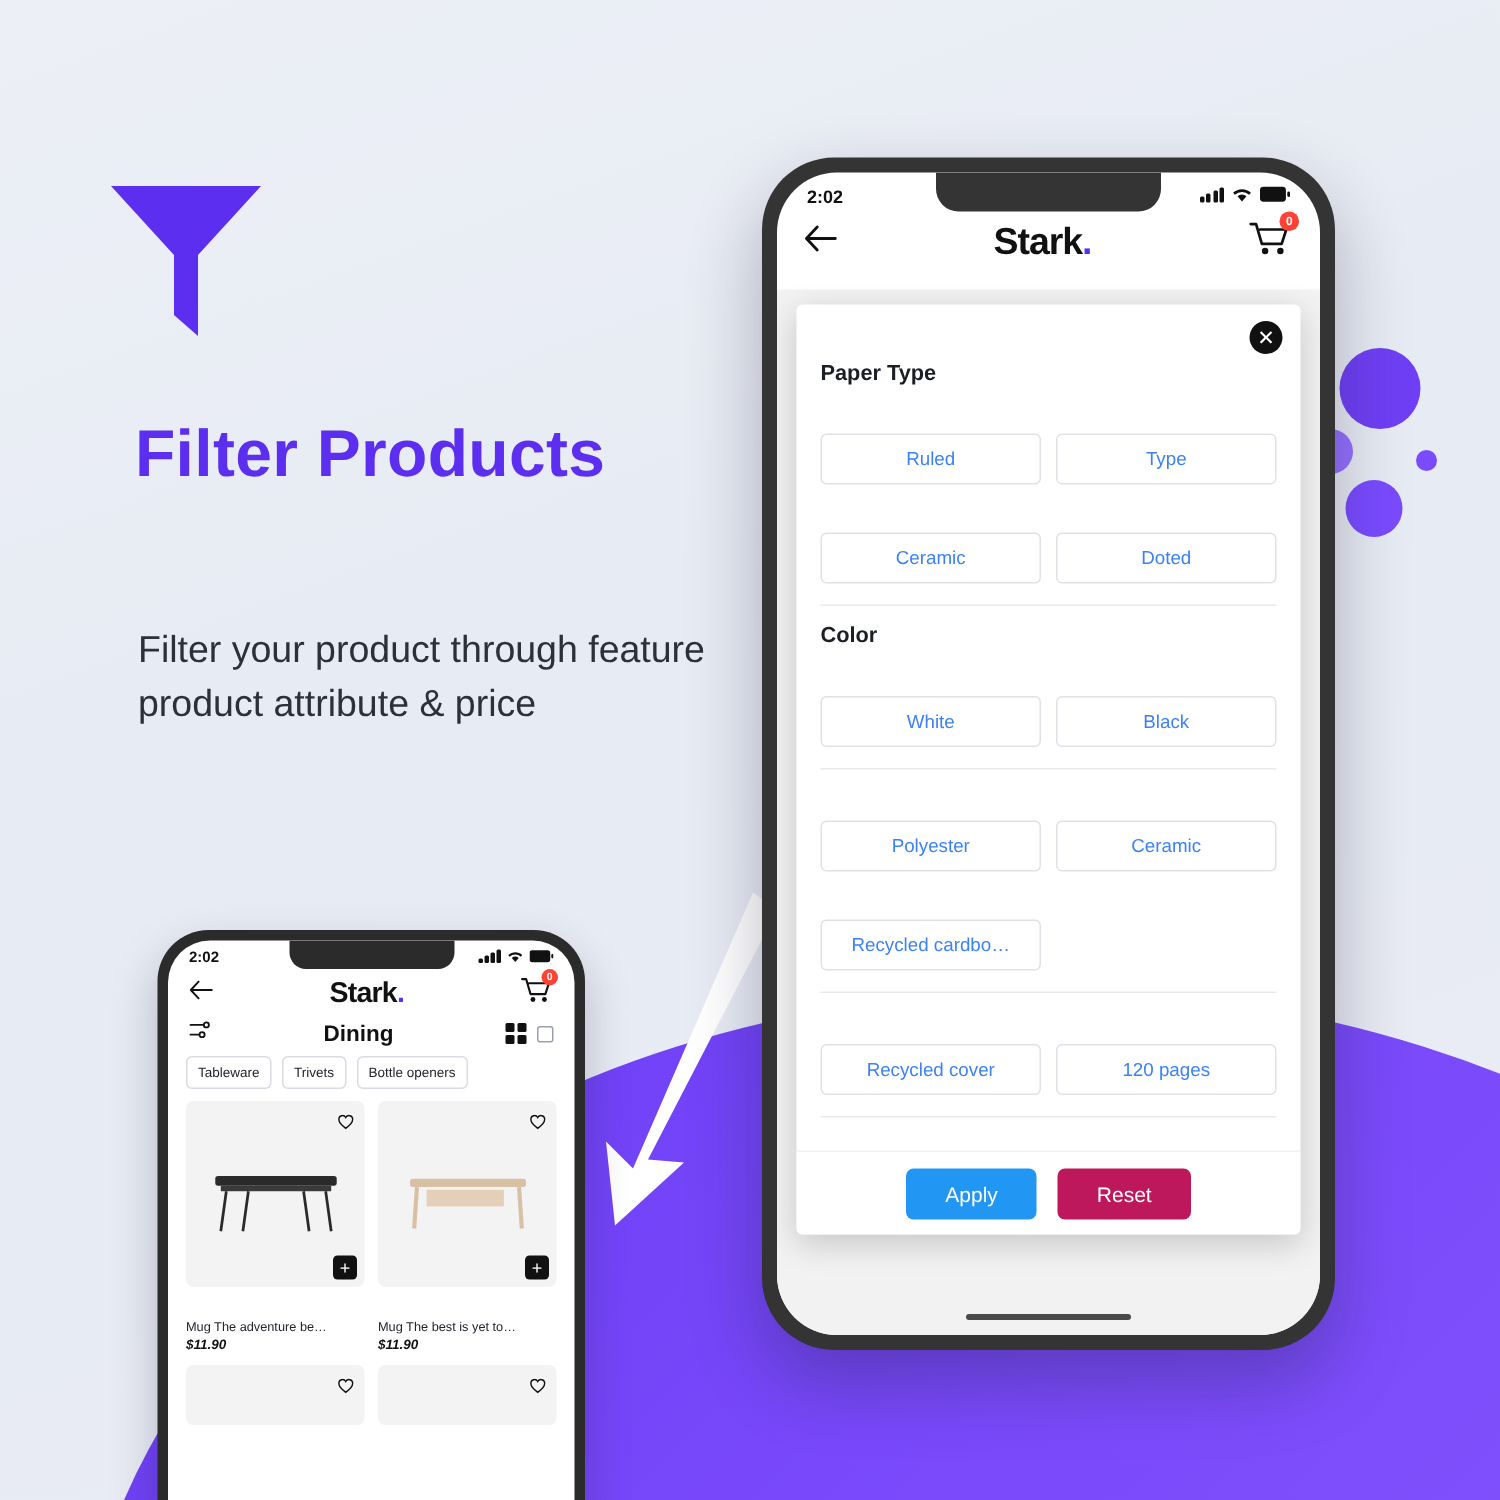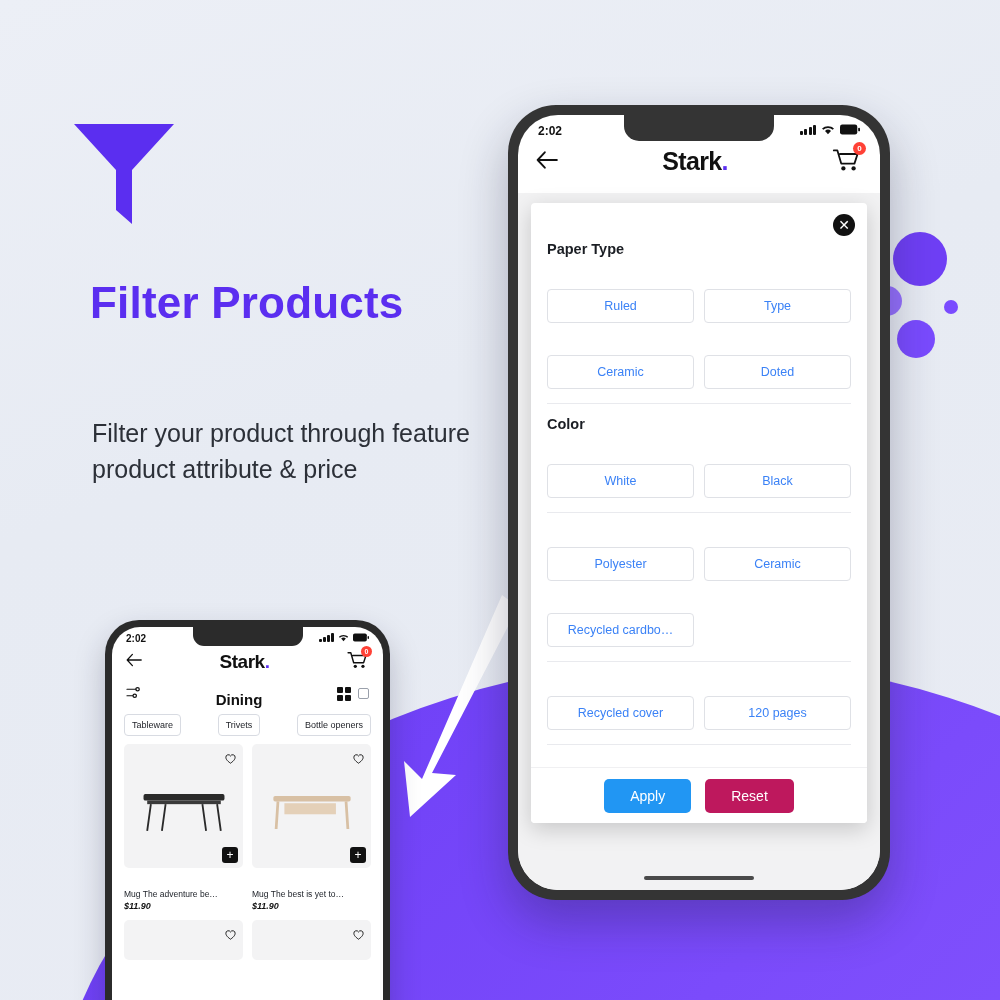--- a/index.html
+++ b/index.html
@@ -79,27 +79,27 @@
   .cart-badge {
     position: absolute; right: -3px; top: -5px;
     background: #ff4136; color: #fff; font-size: 7px; font-weight: bold;
     width: 11px; height: 11px; border-radius: 50%;
     display: flex; align-items: center; justify-content: center;
   }
   .toolbar-s {
     display: flex; align-items: center; justify-content: space-between;
     padding: 4px 14px 6px 14px;
   }
-  .cat-title-s { font-size: 15px; font-weight: bold; color: #111; margin-top: 12px; }
+  .cat-title-s { font-size: 15px; font-weight: bold; color: #111; }
   .view-icons { display: flex; align-items: center; gap: 7px; }
   .grid-ic { display: grid; grid-template-columns: 6px 6px; grid-gap: 2px; }
   .grid-ic i { width: 6px; height: 6px; background: #111; display: block; border-radius: 1px; }
   .sq-ic { width: 11px; height: 11px; border: 1.5px solid #9aa0ab; border-radius: 2px; }
 
-  .chips-s { display: flex; gap: 7px; padding: 0 12px 8px 12px; justify-content: space-between; }
+  .chips-s { display: flex; gap: 7px; padding: 0 12px 8px 12px; }
   .chip-s {
     border: 1px solid #d8dbe2; border-radius: 4px;
     font-size: 9px; color: #1d1f25; padding: 5px 7px; white-space: nowrap;
   }
   .grid-s { display: grid; grid-template-columns: 1fr 1fr; gap: 9px; padding: 0 12px; }
   .card-s .thumb {
     background: #f3f3f4; border-radius: 5px; height: 124px;
     position: relative; display: flex; align-items: center; justify-content: center;
   }
   .heart-s { position: absolute; right: 7px; top: 6px; }

